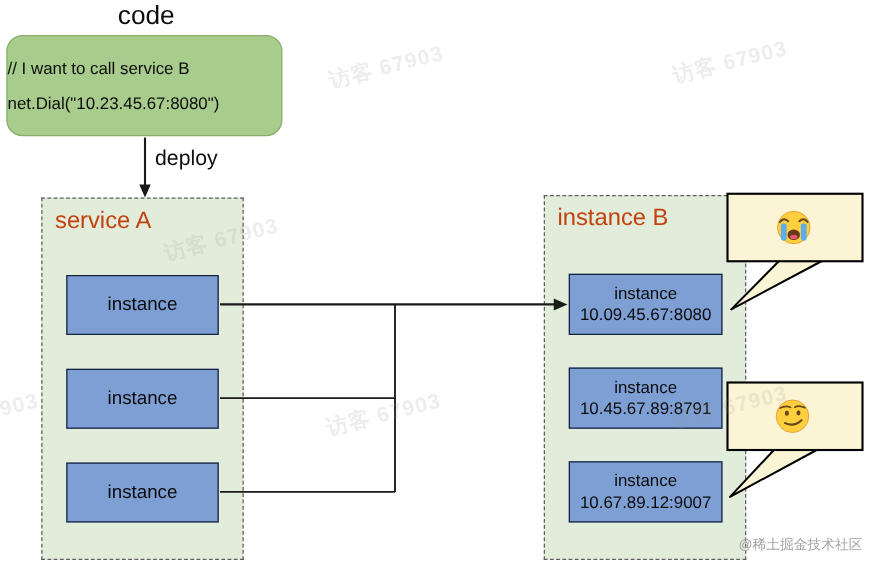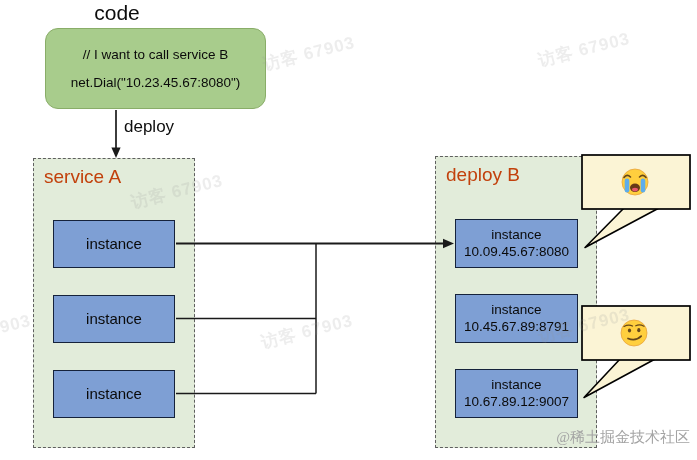--- a/index.html
+++ b/index.html
@@ -8,22 +8,22 @@
     overflow:hidden;font-family:"Liberation Sans","DejaVu Sans",sans-serif;color:#111;
   }
   
   .code-title{
     position:absolute;left:60px;top:1px;width:114px;text-align:center;
     font-size:21px;font-weight:500;color:#0d0d0d;
   }
   .code-box{
     position:absolute;left:5px;top:28px;width:221px;height:81px;
     background:#a8cc8c;border:1px solid #89ad68;border-radius:13px;
-    display:flex;flex-direction:column;justify-content:center;align-items:center;
-    gap:13px;box-sizing:border-box;margin-left:40px;
+    display:flex;flex-direction:column;justify-content:center;
+    gap:13px;box-sizing:border-box;
   }
   .code-box .line{font-size:13.5px;color:#0b0b0b;white-space:pre;}
   .deploy-label{position:absolute;left:124px;top:117px;font-size:17px;color:#0d0d0d;}
   
   .service-box{
     position:absolute;background:#e2ecda;border:1.4px dashed #5f5f5f;box-sizing:border-box;
   }
   .service-a{left:33px;top:158px;width:162px;height:290px;}
   .service-b{left:435px;top:156px;width:162px;height:292px;}
   .service-title{position:absolute;left:10px;top:7px;font-size:19px;color:#c2410c;}
@@ -46,22 +46,22 @@
   
   .wm{
     position:absolute;font-size:17px;font-weight:600;letter-spacing:1px;
     color:rgba(150,150,150,0.17);transform:rotate(-14deg);white-space:nowrap;
     pointer-events:none;user-select:none;
   }
   .wm1{left:262px;top:42px;} .wm2{left:537px;top:38px;}
   .wm3{left:130px;top:180px;} .wm4{left:-62px;top:320px;}
   .wm5{left:260px;top:320px;} .wm6{left:537px;top:314px;}
   .credit{
-    position:absolute;right:7px;top:428px;font-size:15px;color:#a3a3a3;
-    pointer-events:none;white-space:nowrap;font-family:Liberation Serif, serif;
+    position:absolute;right:7px;top:428px;font-size:11px;color:#a3a3a3;
+    pointer-events:none;white-space:nowrap;
   }
 </style>
 </head>
 <body>
 
 <div id="stage">
 
   <div class="code-title">code</div>
   <div class="code-box">
     <div class="line">// I want to call service B</div>
@@ -76,21 +76,21 @@
     <div class="lbl">instance</div>
   </div>
   <div class="instance ia2">
     <div class="lbl">instance</div>
   </div>
   <div class="instance ia3">
     <div class="lbl">instance</div>
   </div>
 
   <div class="service-box service-b">
-    <div class="service-title">deploy B</div>
+    <div class="service-title">instance B</div>
   </div>
   <div class="instance small ib1">
     <div class="lbl">instance</div>
     <div class="addr">10.09.45.67:8080</div>
   </div>
   <div class="instance small ib2">
     <div class="lbl">instance</div>
     <div class="addr">10.45.67.89:8791</div>
   </div>
   <div class="instance small ib3">

